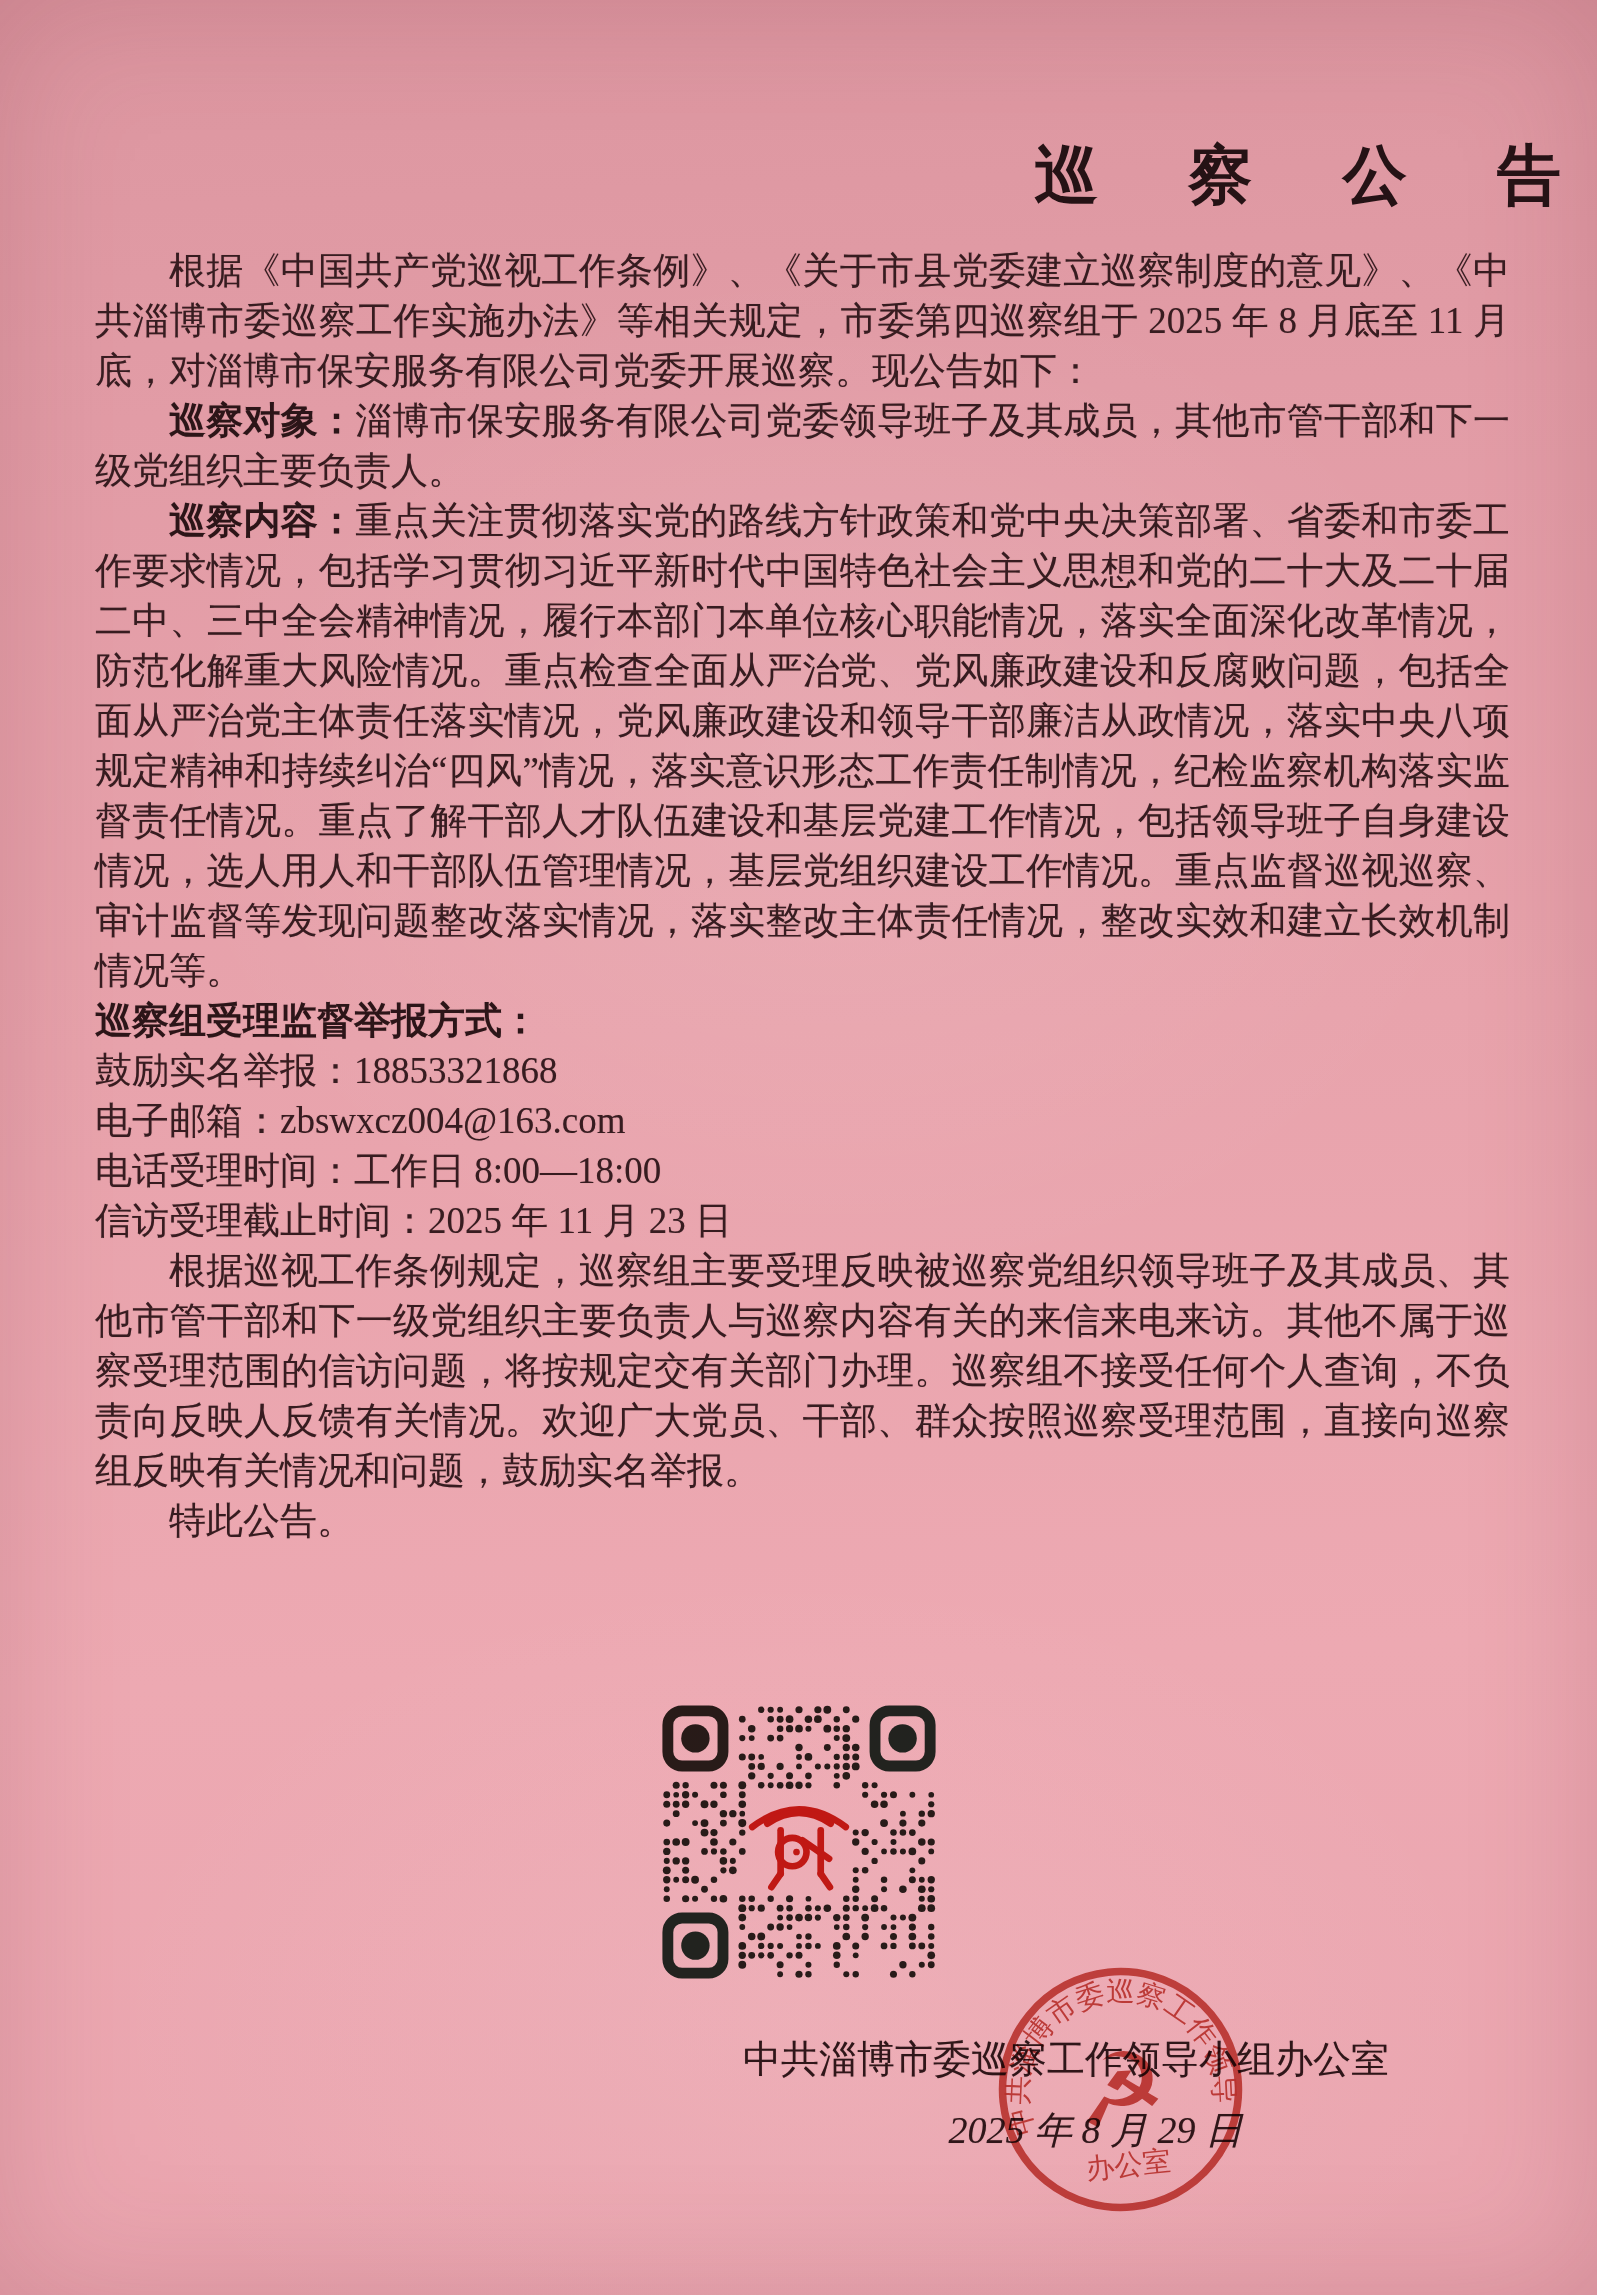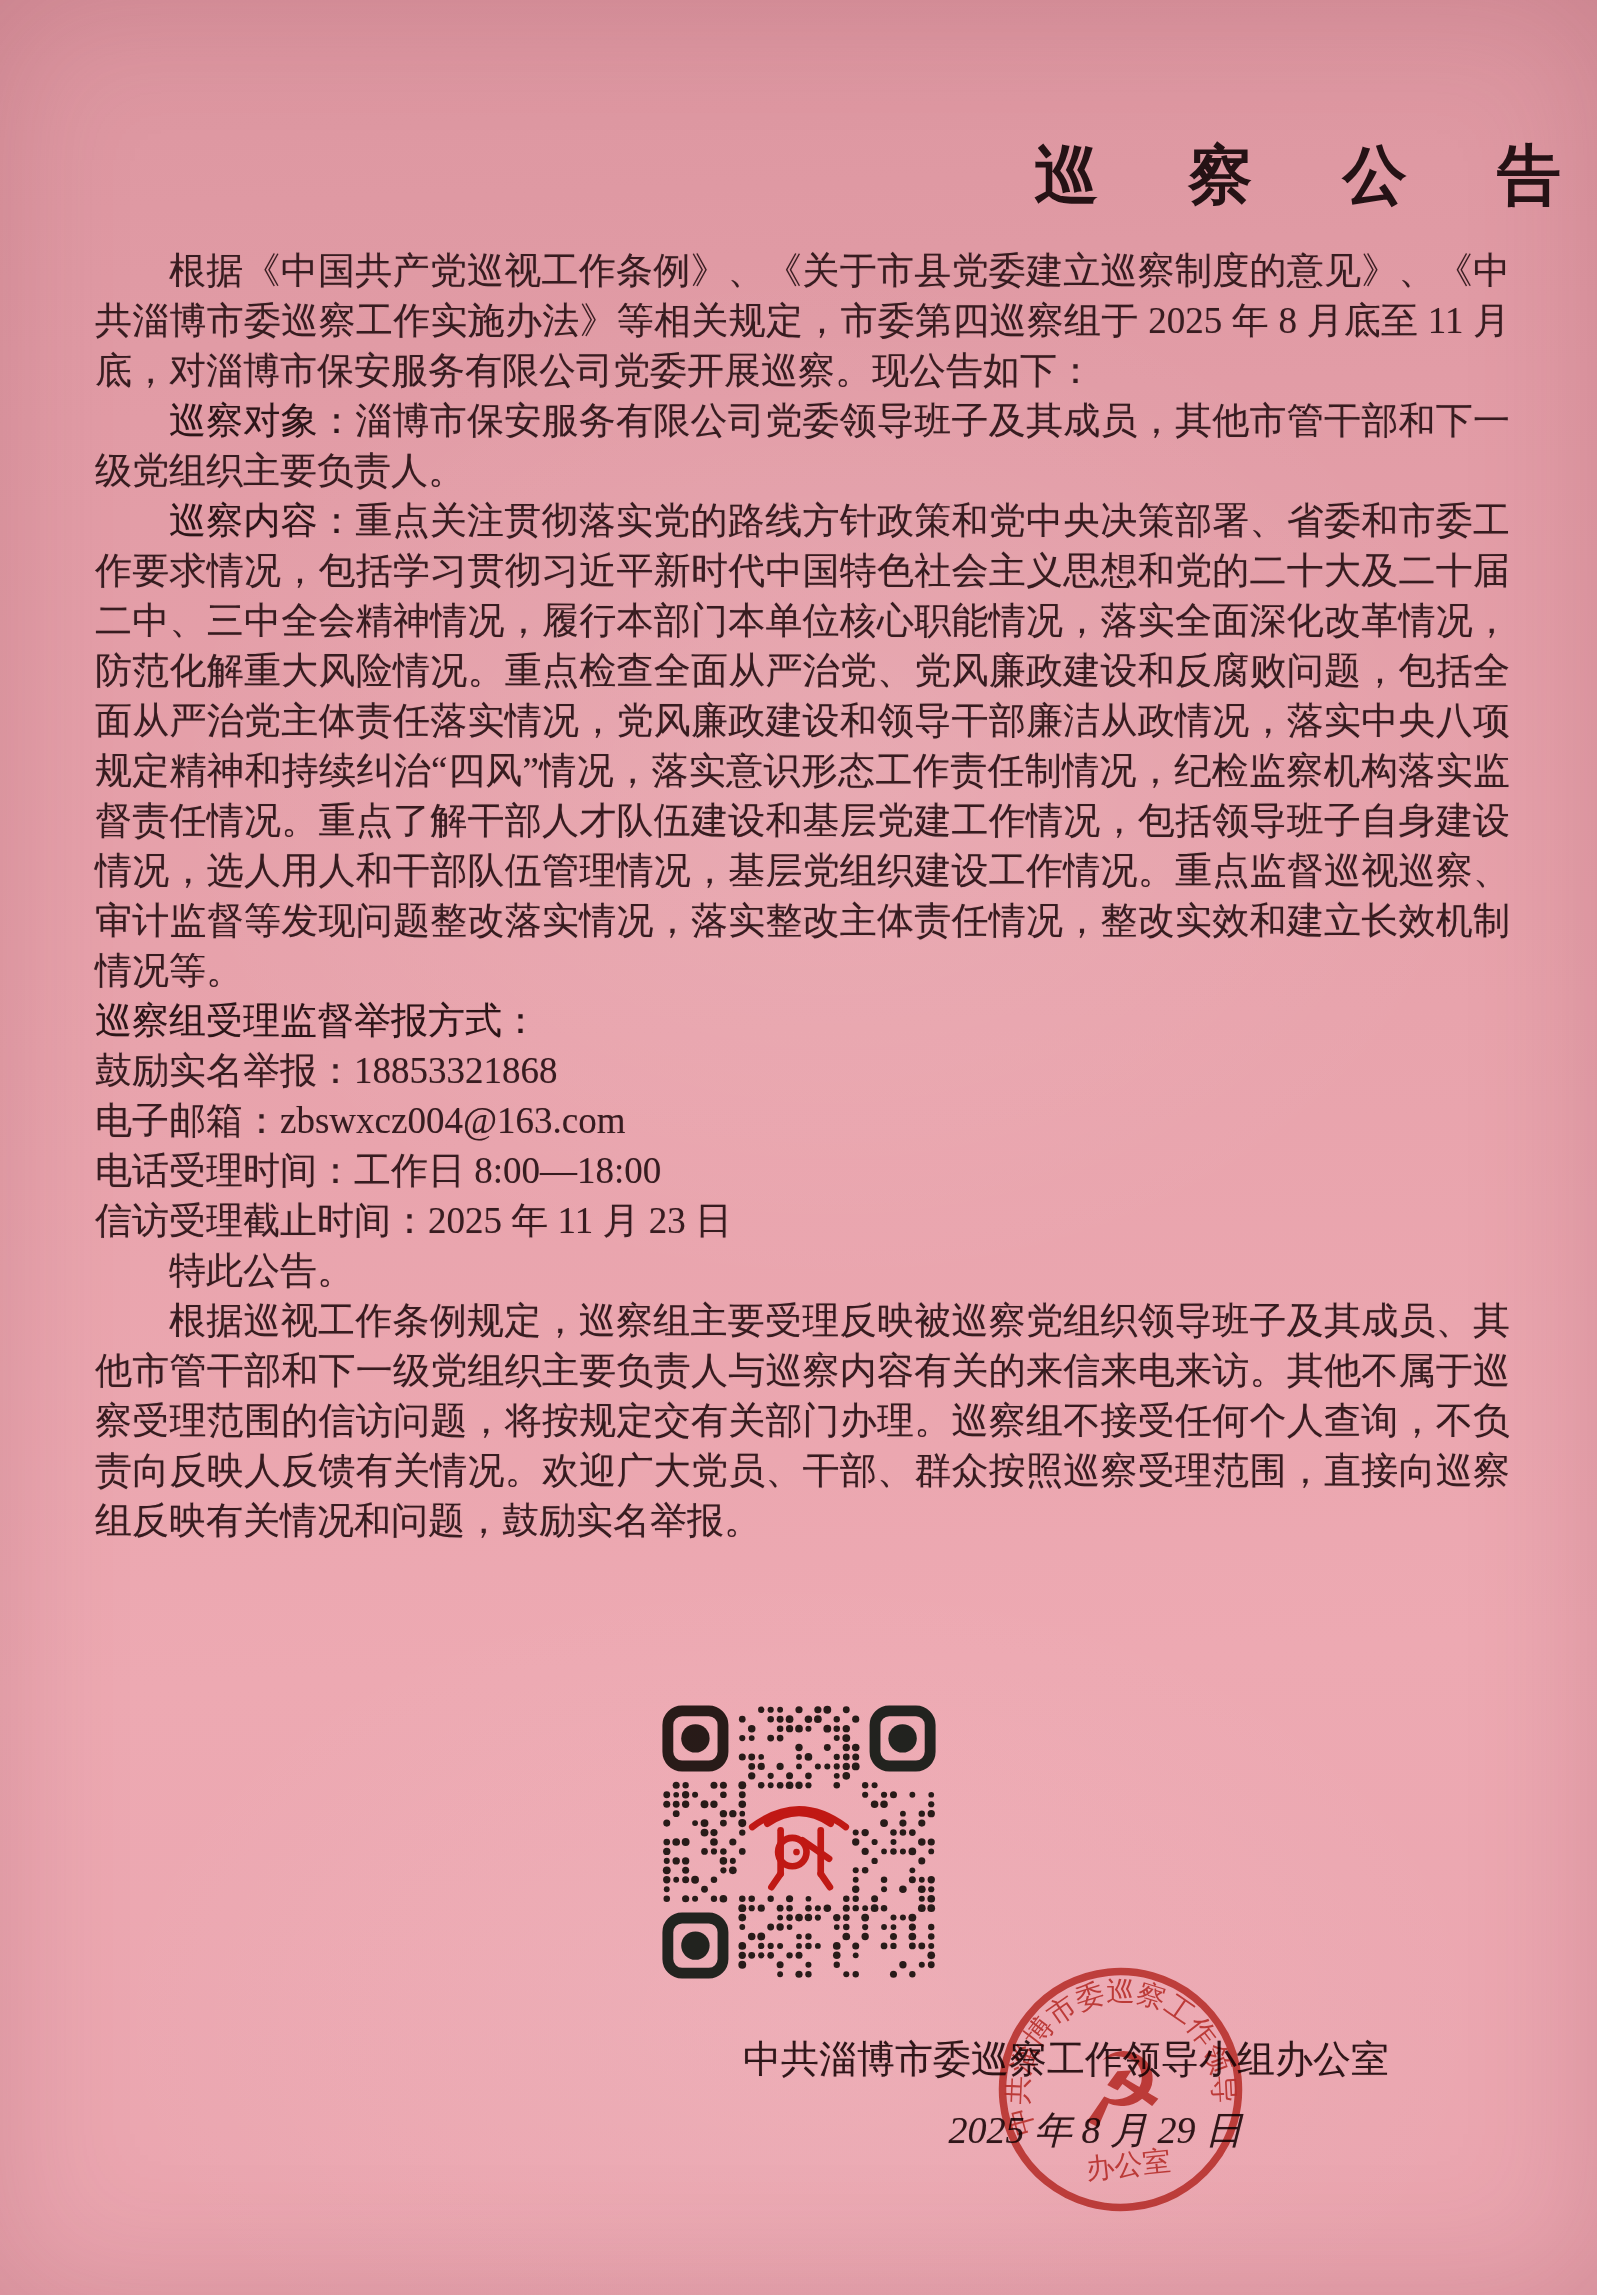--- a/index.html
+++ b/index.html
@@ -25,21 +25,21 @@
   }
   .body-block{
     position:absolute;left:95px;top:246px;width:1415px;
     font-size:37px;line-height:50px;
     text-align:justify;text-justify:inter-ideograph;
     color:#371c20;
     text-shadow:0 0 0.8px rgba(55,28,32,0.35);
   }
   .body-block p{margin:0;padding:0;}
   .indent{text-indent:2em;}
-  .lead-bold{font-weight:400;font-family:"Liberation Sans","DejaVu Sans",sans-serif;color:#2c1518;}
+  .lead-bold{font-weight:700;font-family:"Liberation Sans","DejaVu Sans",sans-serif;color:#2c1518;}
   .contact-line{padding-left:2em;}
   .qr{
     position:absolute;left:662px;top:1705px;width:274px;height:274px;
     mix-blend-mode:multiply;
   }
   .issuer{
     position:absolute;top:2034px;right:209px;
     font-size:38px;color:#2f1619;
     text-shadow:0 0 0.8px rgba(55,28,32,0.35);
     white-space:nowrap;
@@ -67,22 +67,22 @@
 
   <div class="body-block">
     <p class="indent">根据《中国共产党巡视工作条例》、《关于市县党委建立巡察制度的意见》、《中共淄博市委巡察工作实施办法》等相关规定，市委第四巡察组于 2025 年 8 月底至 11 月底，对淄博市保安服务有限公司党委开展巡察。现公告如下：</p>
     <p class="indent"><span class="lead-bold">巡察对象：</span><span>淄博市保安服务有限公司党委领导班子及其成员，其他市管干部和下一级党组织主要负责人。</span></p>
     <p class="indent"><span class="lead-bold">巡察内容：</span><span>重点关注贯彻落实党的路线方针政策和党中央决策部署、省委和市委工作要求情况，包括学习贯彻习近平新时代中国特色社会主义思想和党的二十大及二十届二中、三中全会精神情况，履行本部门本单位核心职能情况，落实全面深化改革情况，防范化解重大风险情况。重点检查全面从严治党、党风廉政建设和反腐败问题，包括全面从严治党主体责任落实情况，党风廉政建设和领导干部廉洁从政情况，落实中央八项规定精神和持续纠治“四风”情况，落实意识形态工作责任制情况，纪检监察机构落实监督责任情况。重点了解干部人才队伍建设和基层党建工作情况，包括领导班子自身建设情况，选人用人和干部队伍管理情况，基层党组织建设工作情况。重点监督巡视巡察、审计监督等发现问题整改落实情况，落实整改主体责任情况，整改实效和建立长效机制情况等。</span></p>
     <p class="contact-line lead-bold">巡察组受理监督举报方式：</p>
     <p class="contact-line"><span>鼓励实名举报：</span><span>18853321868</span></p>
     <p class="contact-line"><span>电子邮箱：</span><span>zbswxcz004@163.com</span></p>
     <p class="contact-line"><span>电话受理时间：</span><span>工作日 8:00—18:00</span></p>
     <p class="contact-line"><span>信访受理截止时间：</span><span>2025 年 11 月 23 日</span></p>
+    <p class="indent">根据巡视工作条例规定，巡察组主要受理反映被巡察党组织领导班子及其成员、其他市管干部和下一级党组织主要负责人与巡察内容有关的来信来电来访。其他不属于巡察受理范围的信访问题，将按规定交有关部门办理。巡察组不接受任何个人查询，不负责向反映人反馈有关情况。欢迎广大党员、干部、群众按照巡察受理范围，直接向巡察组反映有关情况和问题，鼓励实名举报。</p>
     <p class="indent">特此公告。</p>
-    <p class="indent">根据巡视工作条例规定，巡察组主要受理反映被巡察党组织领导班子及其成员、其他市管干部和下一级党组织主要负责人与巡察内容有关的来信来电来访。其他不属于巡察受理范围的信访问题，将按规定交有关部门办理。巡察组不接受任何个人查询，不负责向反映人反馈有关情况。欢迎广大党员、干部、群众按照巡察受理范围，直接向巡察组反映有关情况和问题，鼓励实名举报。</p>
   </div>
 
   <svg class="qr" viewBox="0 0 328 328" xmlns="http://www.w3.org/2000/svg">
     <g id="qr-dots">
         <circle cx="118.8" cy="5.7" r="3.8" fill="#2b2722"></circle>
         <circle cx="130.1" cy="5.7" r="3.7" fill="#2b2722"></circle>
         <circle cx="141.4" cy="5.7" r="3.5" fill="#2b2722"></circle>
         <circle cx="164.0" cy="5.7" r="4.3" fill="#2b2722"></circle>
         <circle cx="186.6" cy="5.7" r="4.3" fill="#2b2722"></circle>
         <circle cx="197.9" cy="5.7" r="4.7" fill="#2b2722"></circle>

